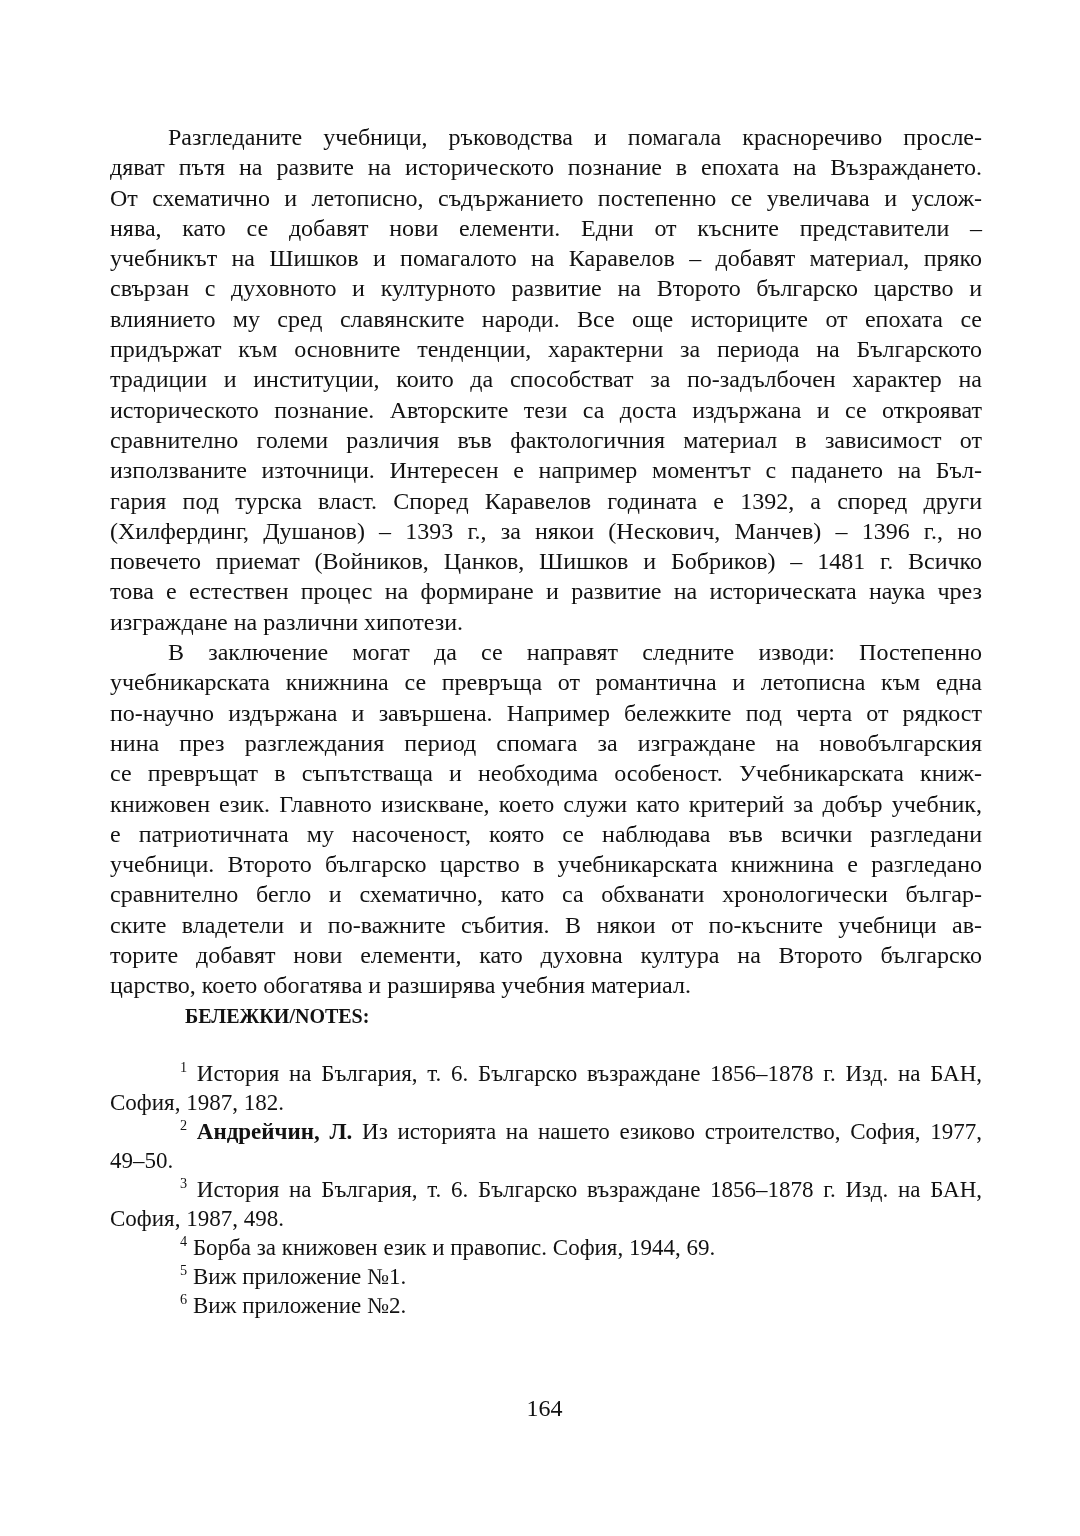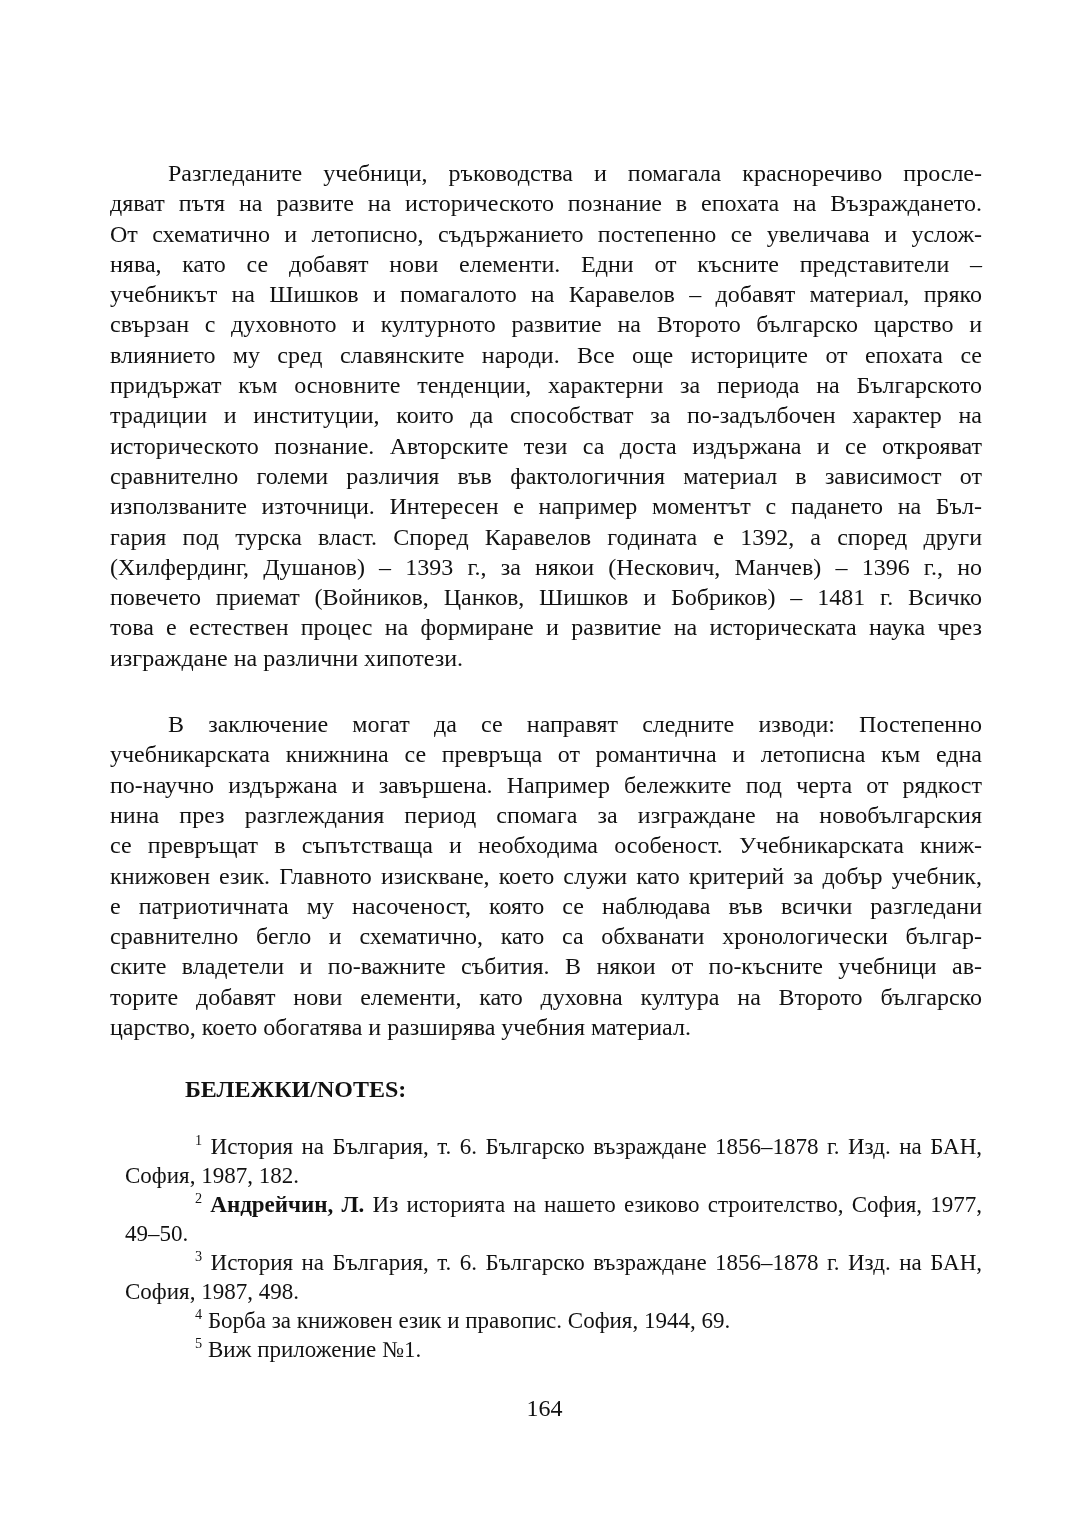--- a/index.html
+++ b/index.html
@@ -17,34 +17,32 @@
     overflow: hidden;
   }
   .text-body {
     font-size: 24px;
     line-height: 30.3px;
   }
   .line {
     text-align: justify;
     text-align-last: justify;
   }
-  .line.first { text-indent: 58px; margin-top: 36px; }
+  .line.first { text-indent: 58px; }
   .line.last  { text-align-last: left; }
   .notes-heading {
-    margin-top: 32px;
     padding-left: 75px;
-    font-size: 24px;
+    font-size: 20px;
     line-height: 30px;
     font-weight: bold;
   }
   .footnotes {
     margin-top: 28px;
     font-size: 23px;
     line-height: 29px;
-    margin-left: 15px;
   }
   .footnote {
     text-align: justify;
     text-indent: 70px;
   }
   .footnote sup {
     font-size: 0.62em;
     line-height: 0;
     vertical-align: super;
   }
@@ -80,27 +78,29 @@
       <div class="line">повечето приемат (Войников, Цанков, Шишков и Бобриков) – 1481 г. Всичко</div>
       <div class="line">това е естествен процес на формиране и развитие на историческата наука чрез</div>
       <div class="line last">изграждане на различни хипотези.</div>
       <div class="line first">В заключение могат да се направят следните изводи: Постепенно</div>
       <div class="line">учебникарската книжнина се превръща от романтична и летописна към една</div>
       <div class="line">по-научно издържана и завършена. Например бележките под черта от рядкост</div>
       <div class="line">нина през разглеждания период спомага за изграждане на новобългарския</div>
       <div class="line">се превръщат в съпътстваща и необходима особеност. Учебникарската книж-</div>
       <div class="line">книжовен език. Главното изискване, което служи като критерий за добър учебник,</div>
       <div class="line">е патриотичната му насоченост, която се наблюдава във всички разгледани</div>
+      <div class="line">учебници. Второто българско царство в учебникарската книжнина е разгледано</div>
       <div class="line">сравнително бегло и схематично, като са обхванати хронологически българ-</div>
       <div class="line">ските владетели и по-важните събития. В някои от по-късните учебници ав-</div>
       <div class="line">торите добавят нови елементи, като духовна култура на Второто българско</div>
       <div class="line last">царство, което обогатява и разширява учебния материал.</div>
     </div>
   <div class="notes-heading">БЕЛЕЖКИ/NOTES:</div>
   <div class="footnotes">
       <div class="footnote"><sup>1</sup> <span>История на България, т. 6. Българско възраждане 1856–1878 г. Изд. на БАН, София, 1987, 182.</span></div>
       <div class="footnote"><sup>2</sup> <b>Андрейчин, Л.</b> <span>Из историята на нашето езиково строителство, София, 1977, 49–50.</span></div>
       <div class="footnote"><sup>3</sup> <span>История на България, т. 6. Българско възраждане 1856–1878 г. Изд. на БАН, София, 1987, 498.</span></div>
       <div class="footnote"><sup>4</sup> <span>Борба за книжовен език и правопис. София, 1944, 69.</span></div>
       <div class="footnote"><sup>5</sup> <span>Виж приложение №1.</span></div>
+      <div class="footnote"><sup>6</sup> <span>Виж приложение №2.</span></div>
     </div>
   <div class="page-number">164</div>
 </div>
 
 </body></html>

